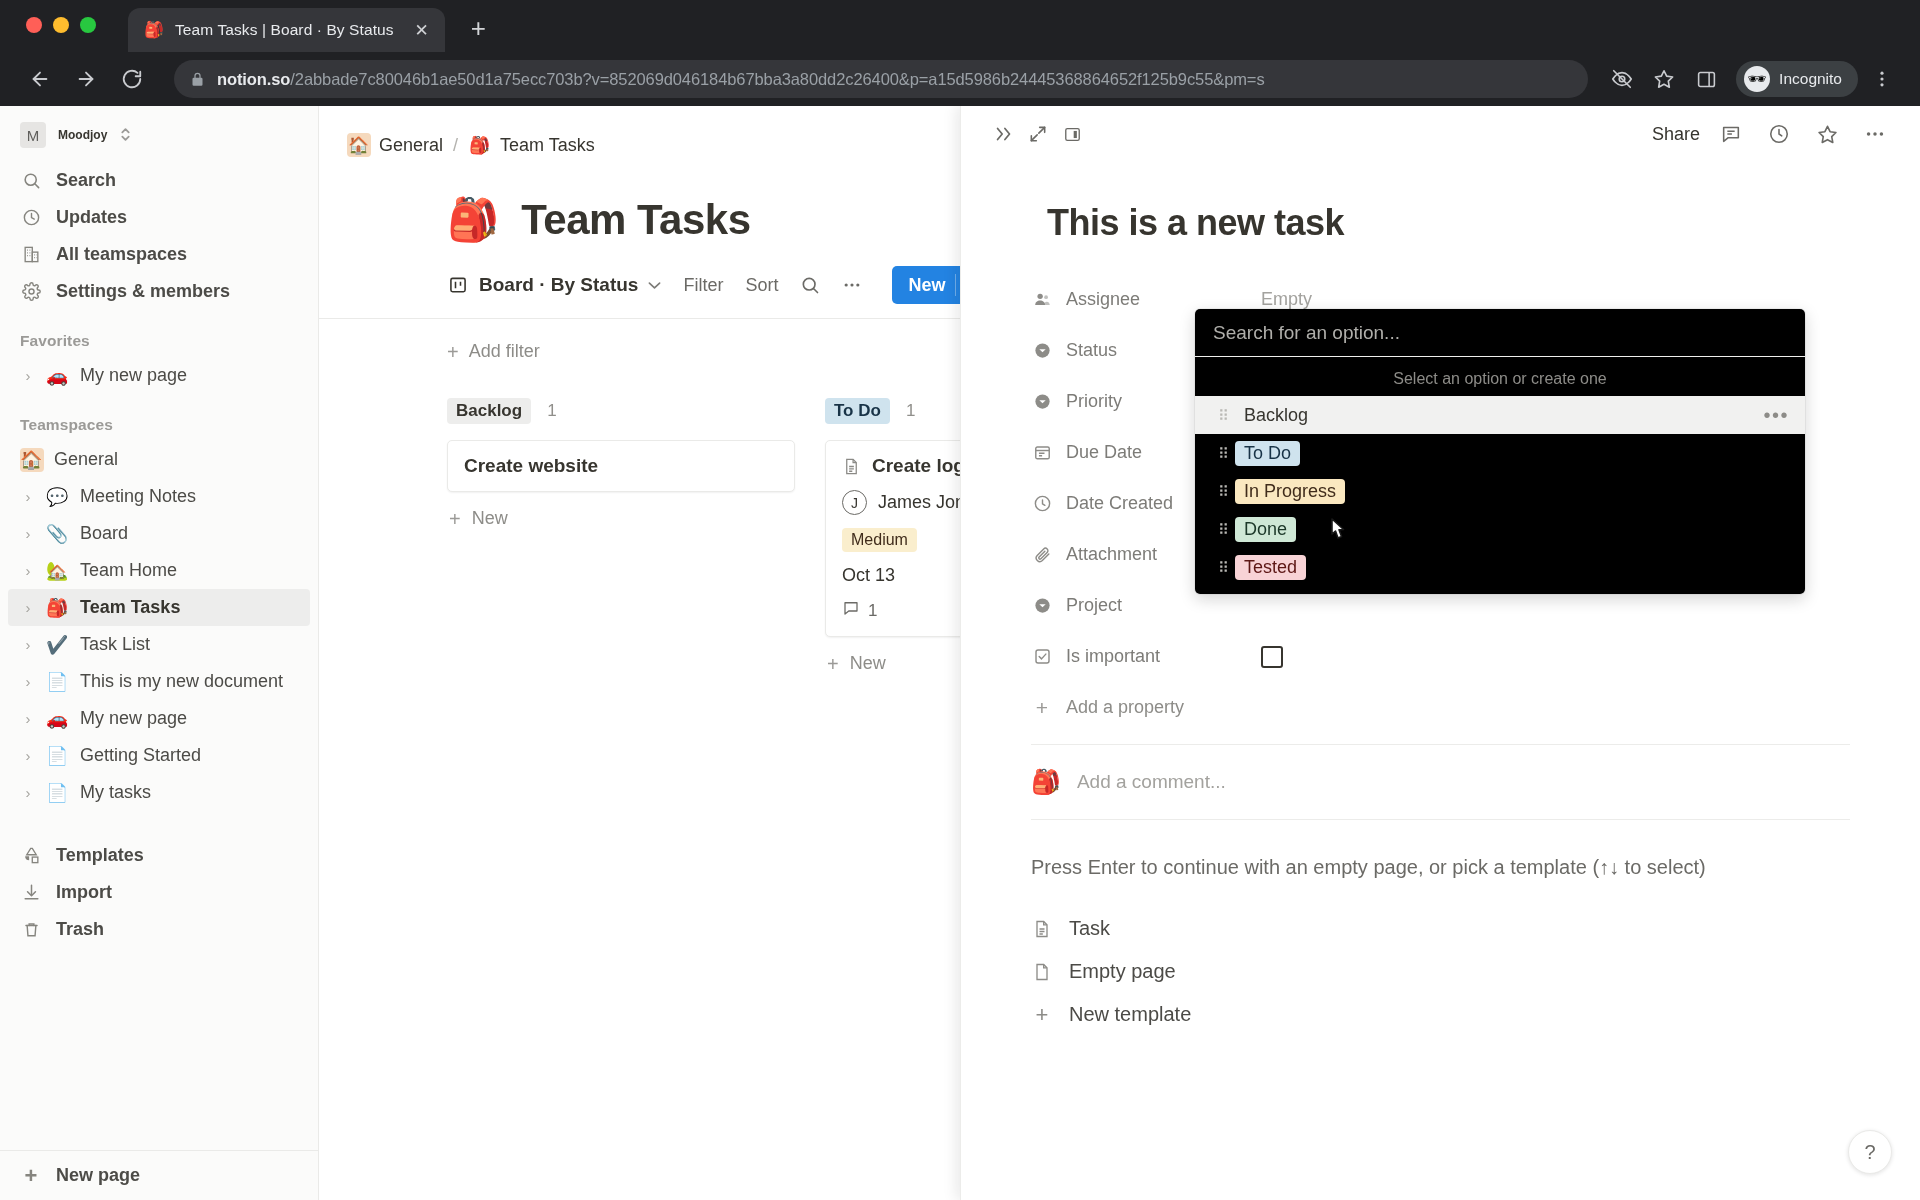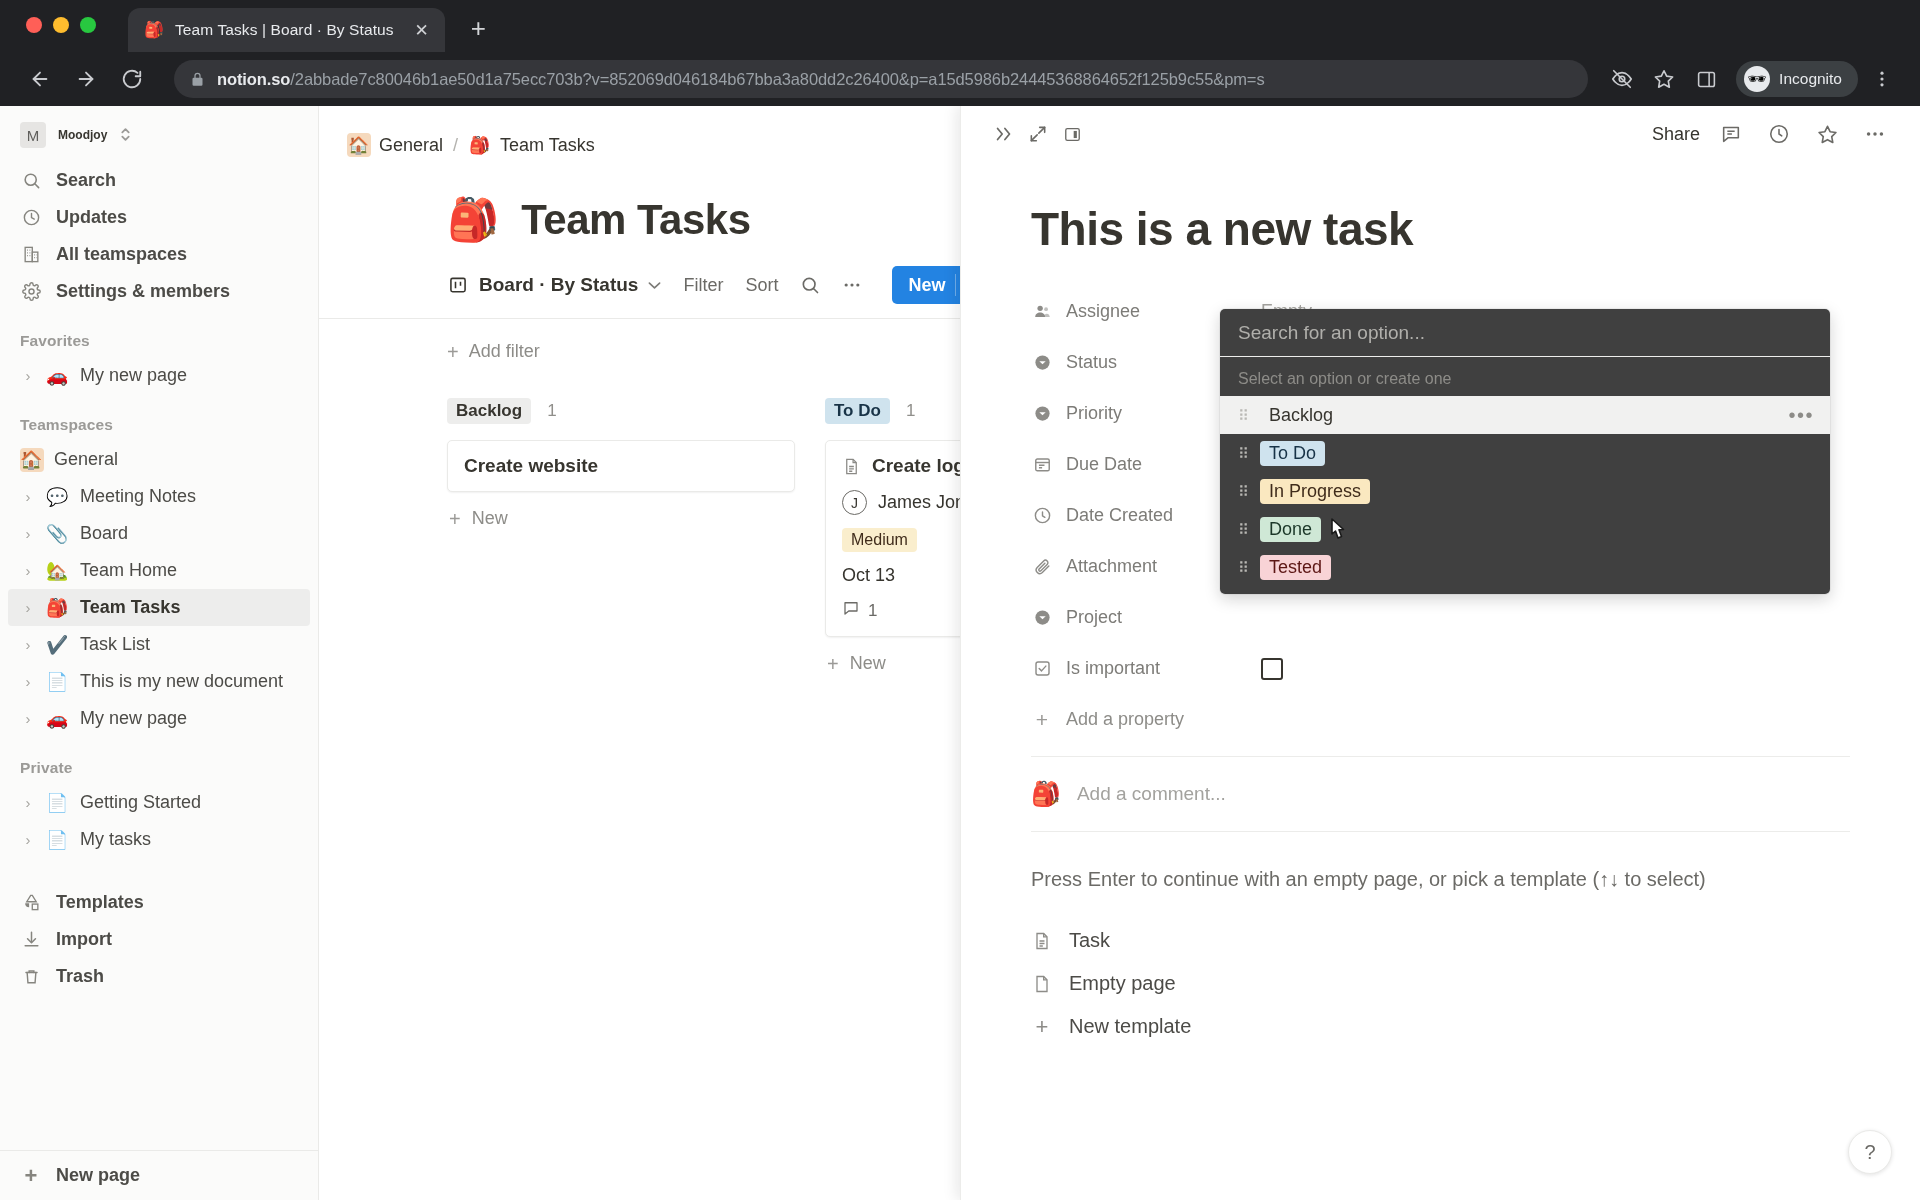--- a/index.html
+++ b/index.html
@@ -156,21 +156,21 @@
     background: #ffffff; box-shadow: -3px 0 14px rgba(15,15,15,.10);
     border-left: 1px solid #ececea; overflow: hidden;
   }
   #peek-topbar { height: 56px; display: flex; align-items: center; padding: 0 28px 0 26px; }
   .peek-ic { color: #6b6a66; display: flex; align-items: center; justify-content: center;
              width: 34px; height: 34px; cursor: pointer; }
   #peek-topbar-right { margin-left: auto; display: flex; align-items: center; gap: 14px; }
   #share-label { font-size: 18px; color: #37352f; cursor: pointer; }
 
   #peek-body { padding: 40px 70px 0 70px; }
-  #peek-title { font-size: 46px; font-weight: 700; color: #37352f; letter-spacing: -.5px; }
+  #peek-title { font-size: 36px; font-weight: 700; color: #37352f; letter-spacing: -.5px; margin-left: 16px; }
 
   #props { margin-top: 30px; }
   .prop-row { display: flex; align-items: center; height: 51px; }
   .prop-label-wrap { display: flex; align-items: center; gap: 13px; width: 230px; flex-shrink: 0; cursor: pointer; }
   .prop-ic { width: 22px; height: 22px; display: flex; align-items: center; justify-content: center; color: #8d8c88; }
   .prop-label { font-size: 18px; color: #7d7c78; white-space: nowrap; }
   .prop-value { font-size: 18px; color: #a3a29e; cursor: pointer; }
   .prop-checkbox { width: 22px; height: 22px; border: 2.2px solid #37352f; border-radius: 3px; cursor: pointer; }
 
   #add-property { display: flex; align-items: center; gap: 13px; height: 50px; cursor: pointer; }
@@ -184,24 +184,24 @@
   #peek-divider2 { height: 1px; background: #ececea; }
 
   #template-hint { font-size: 20px; color: #6b6a66; padding: 36px 0 0 0; }
   #template-list { margin-top: 28px; }
   .tmpl-item { display: flex; align-items: center; gap: 16px; height: 43px; cursor: pointer; }
   .tmpl-ic { width: 22px; display: flex; align-items: center; justify-content: center; color: #8d8c88; }
   .tmpl-label { font-size: 20px; color: #4c4b47; }
 
   
   #status-dropdown {
-    position: absolute; left: 259px; top: 203px; width: 610px;
-    background: #404040; border-radius: 5px;
+    position: absolute; left: 234px; top: 203px; width: 610px;
+    background: #000000; border-radius: 5px;
     box-shadow: 0 0 0 1px rgba(15,15,15,.05), 0 5px 16px rgba(15,15,15,.18);
-    overflow: hidden; z-index: 50;
+    overflow: hidden; z-index: 50; text-align: center;
   }
   #dd-search {
     height: 48px; display: flex; align-items: center; padding: 0 18px;
     border-bottom: 1px solid #eeeeec;
   }
   #dd-search-text { font-size: 19px; color: #b0afab; }
   #dd-hint { font-size: 16px; color: #8d8c88; padding: 13px 18px 8px 18px; }
   .dd-option { display: flex; align-items: center; height: 38px; padding: 0 16px 0 18px; cursor: pointer; position: relative; }
   .dd-option.hover { background: #f1f1f0; }
   .dd-grip { width: 22px; color: #b9b8b4; font-size: 15px; line-height: 1; letter-spacing: 1px; flex-shrink: 0; cursor: grab; }
@@ -392,21 +392,20 @@
       <span class="page-chevron">›</span>
       <span class="page-emoji">📄</span>
       <span class="page-label">This is my new document</span>
     </div>
     <div class="page-item">
       <span class="page-chevron">›</span>
       <span class="page-emoji">🚗</span>
       <span class="page-label">My new page</span>
     </div>
 
-    <div class="section-header">Private</div>
     <div class="page-item">
       <span class="page-chevron">›</span>
       <span class="page-emoji">📄</span>
       <span class="page-label">Getting Started</span>
     </div>
     <div class="page-item">
       <span class="page-chevron">›</span>
       <span class="page-emoji">📄</span>
       <span class="page-label">My tasks</span>
     </div>

